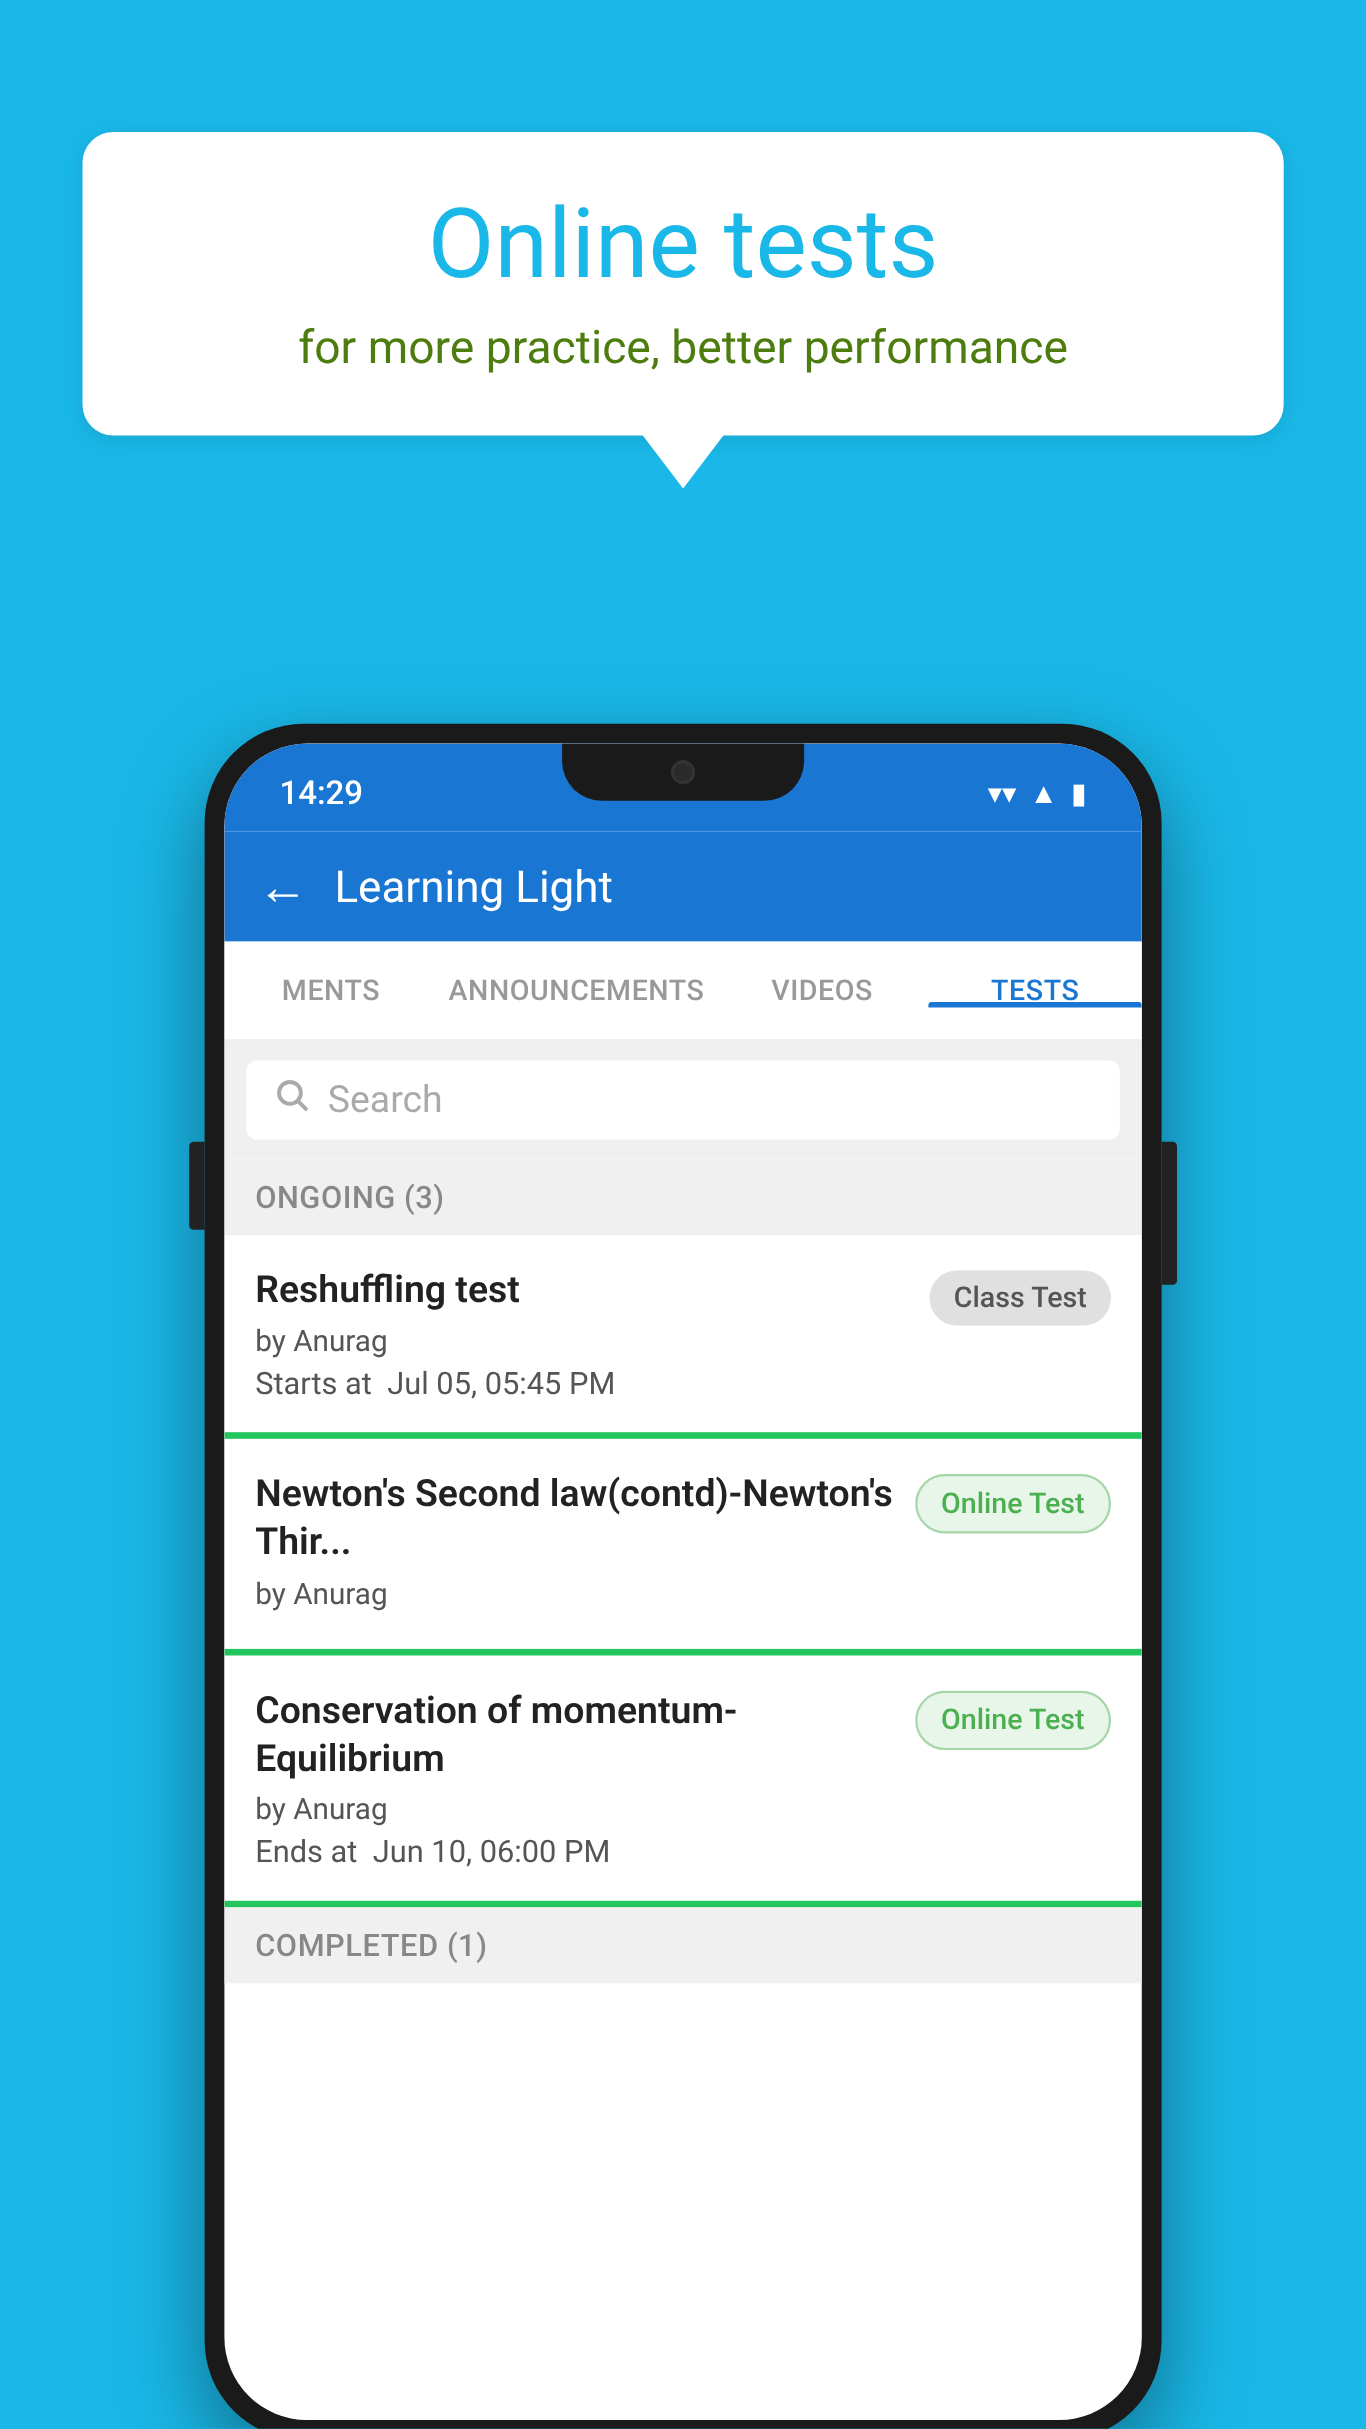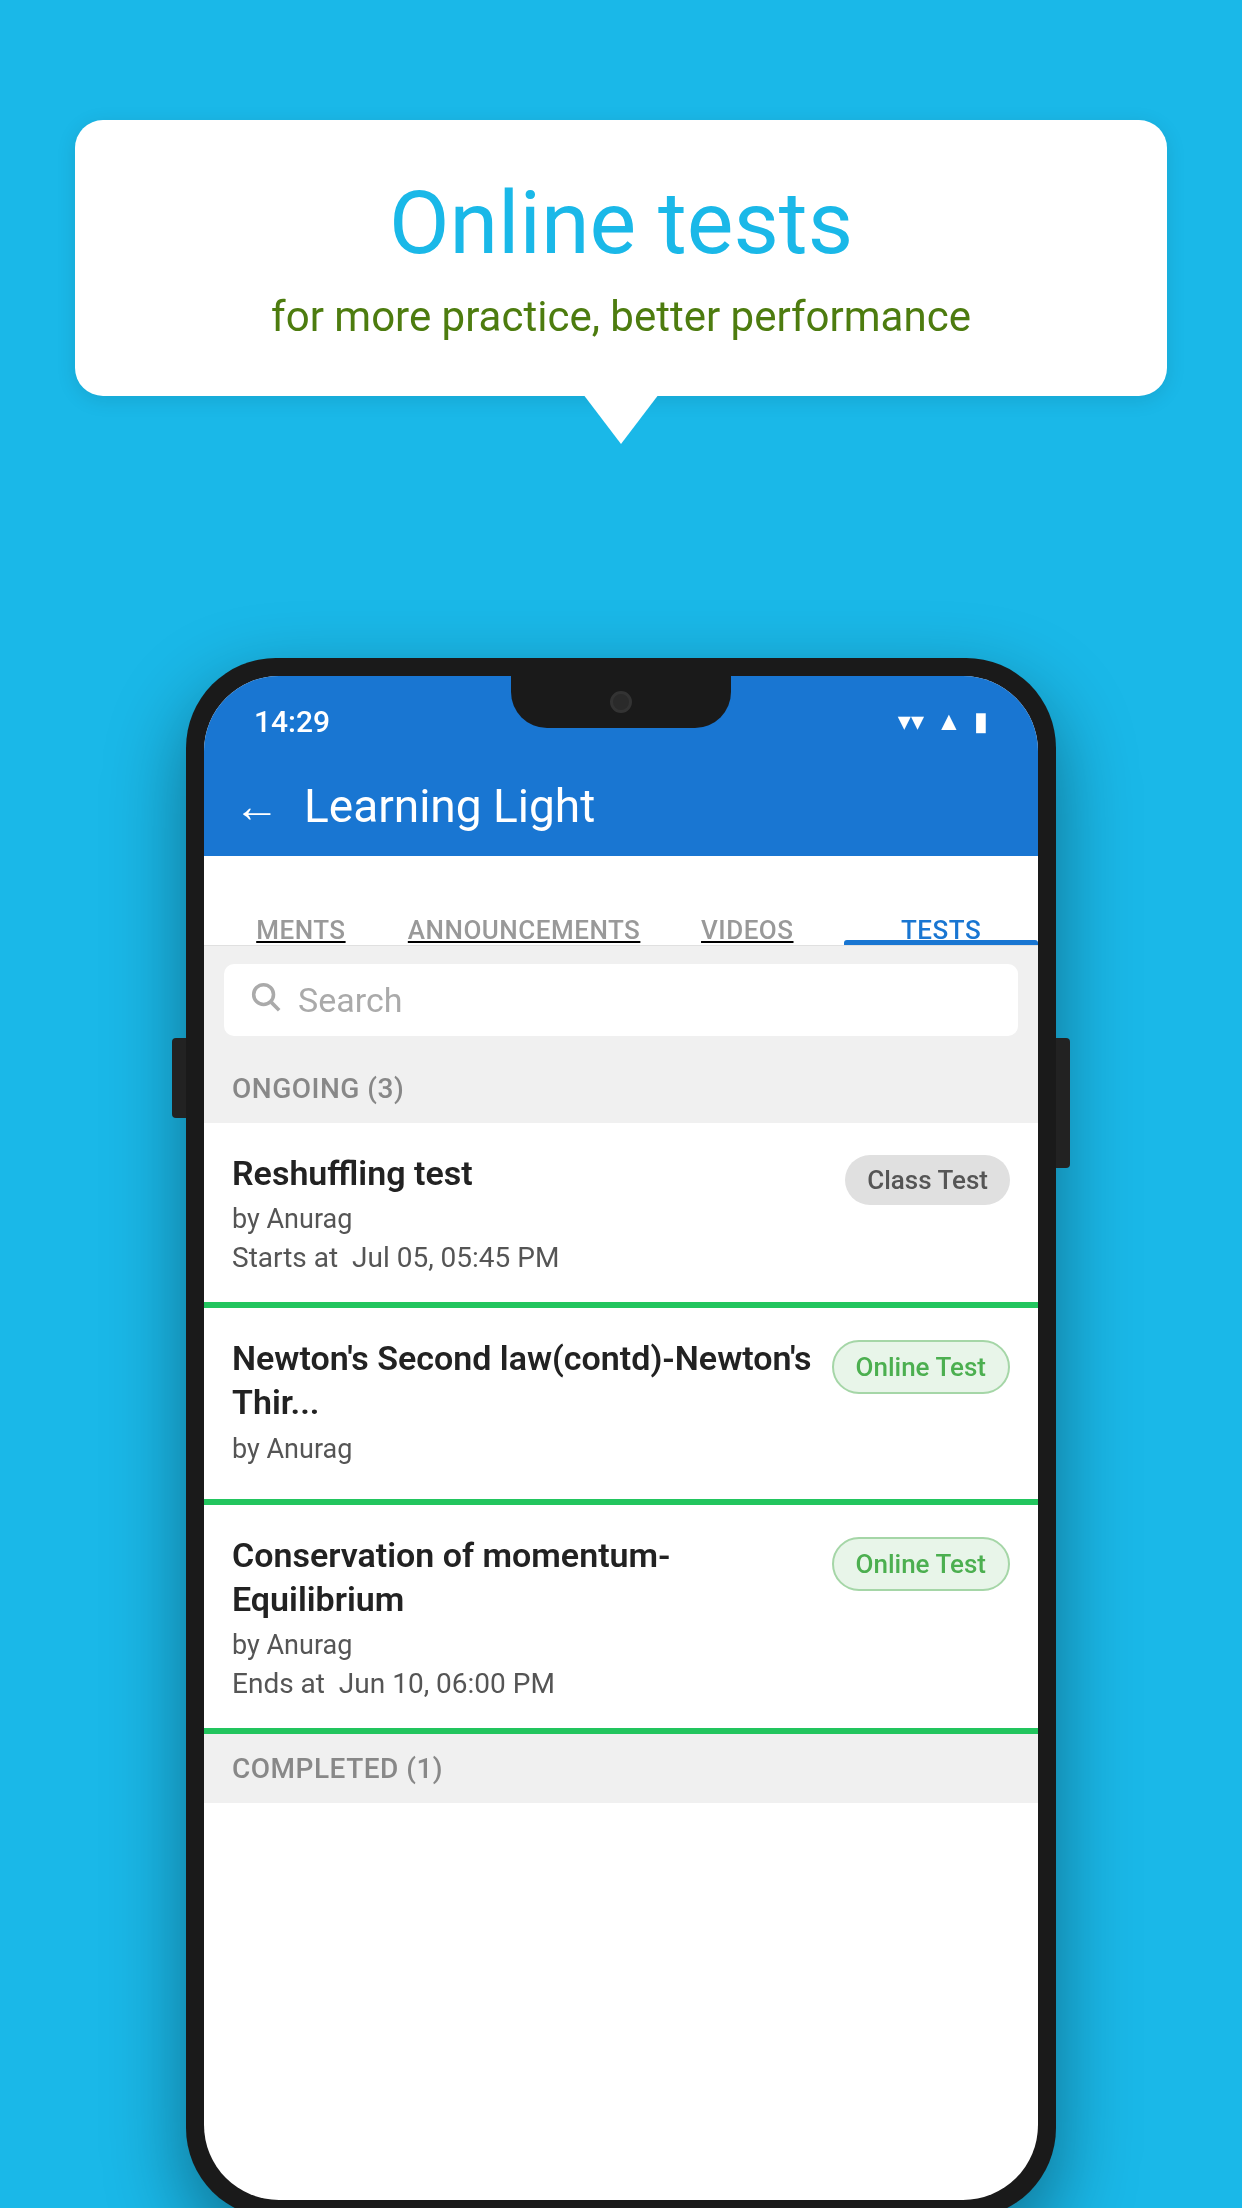--- a/index.html
+++ b/index.html
@@ -167,33 +167,32 @@
     }
 
     .back-arrow {
       color: white;
       font-size: 46px;
       cursor: pointer;
     }
 
     .app-title {
       color: white;
-      font-size: 46px;
+      font-size: 40px;
       font-weight: 400;
     }
 
     
     .tab-bar {
       background: #ffffff;
       height: 90px;
       display: flex;
-      align-items: flex-end;
+      align-items: center;
       border-bottom: 1px solid #e0e0e0;
       overflow-x: auto;
-      text-decoration: underline;
     }
 
     .tab-item {
       flex: 1;
       display: flex;
       align-items: center;
       justify-content: center;
       font-size: 26px;
       font-weight: 500;
       color: #999999;

